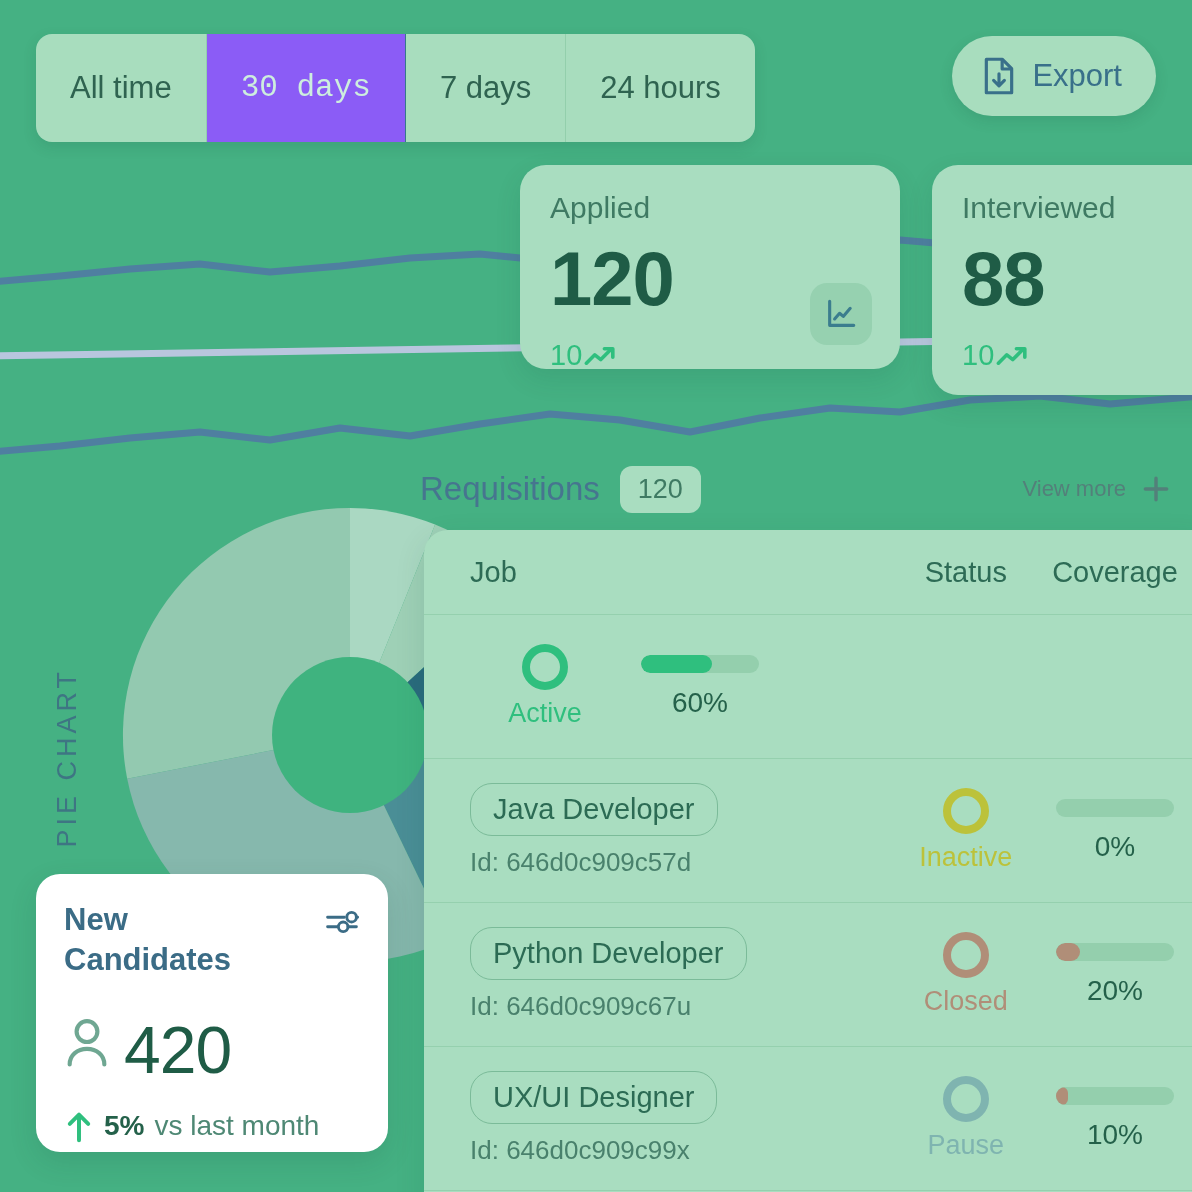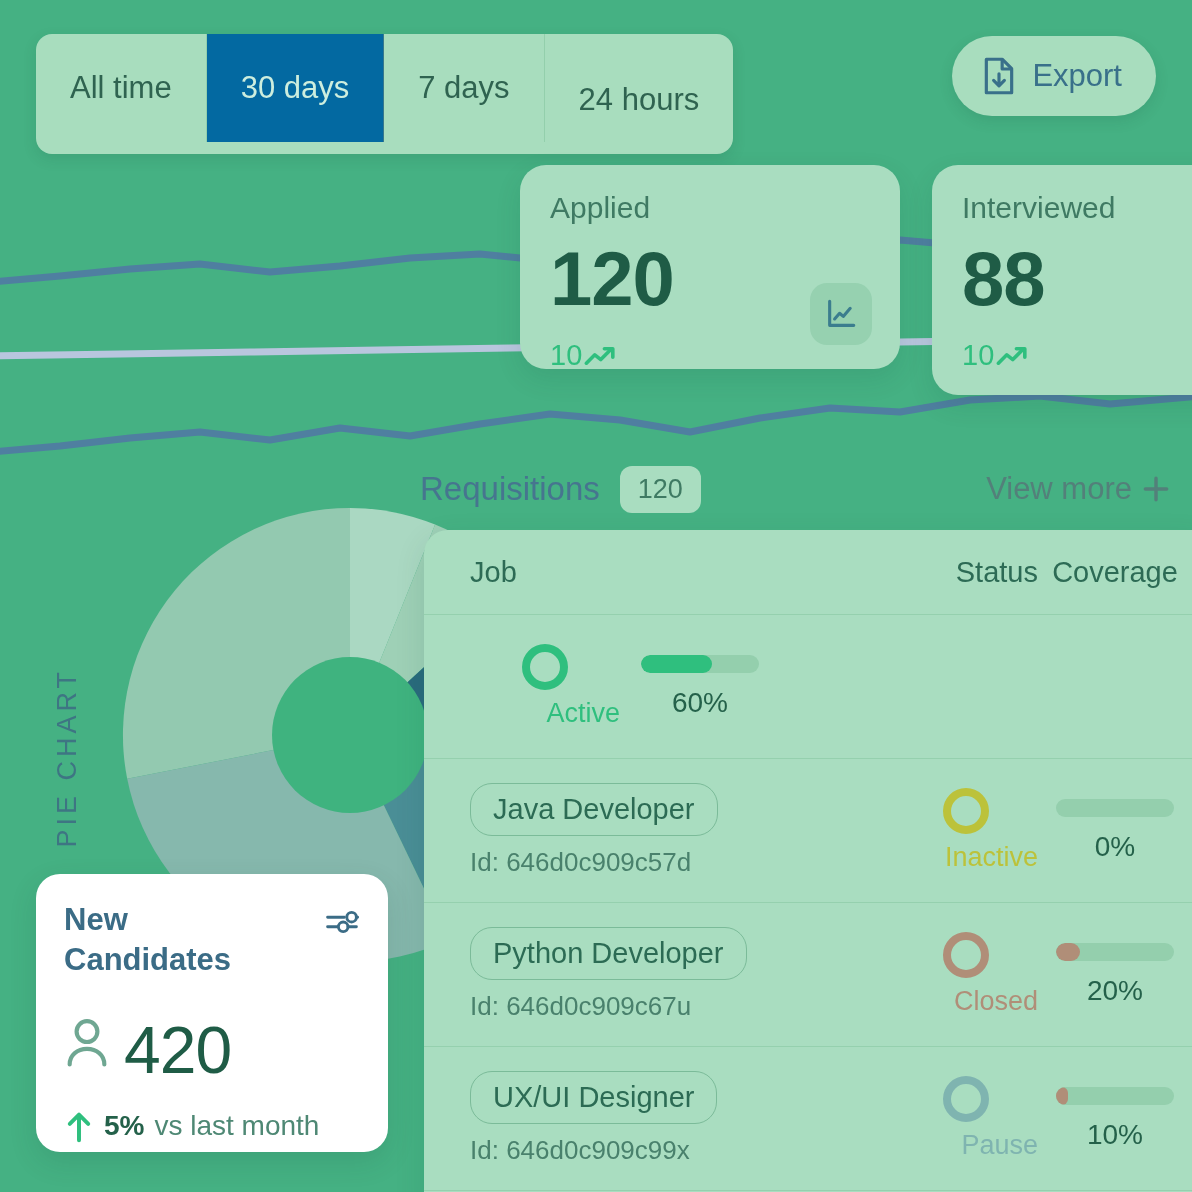--- a/index.html
+++ b/index.html
@@ -65,25 +65,26 @@
   .seg {
     padding: 12px 34px;
     height: 84px;
     line-height: 84px;
     font-size: 31px;
     color: #2f6350;
     border-right: 1px solid #93cfac;
     white-space: nowrap;
     cursor: pointer;
   }
-  .seg:last-child { border-right: none; margin-top: 12px; }
+  .seg:last-child { border-right: none; }
   .seg.active {
-    background: #0369a1;
+    background: #8b5cf6;
     color: #cdeede;
     border-right-color: #37788c;
+    font-family: Liberation Mono, monospace;
   }
 
   
   #export-btn {
     position: absolute;
     right: 36px;
     top: 36px;
     height: 80px;
     display: flex;
     align-items: center;
@@ -155,22 +156,22 @@
     background: #a9ddc0;
     color: #3f7a63;
     border-radius: 12px;
     padding: 8px 18px;
     font-size: 27px;
   }
   #view-more {
     margin-left: auto;
     display: flex;
     align-items: center;
-    gap: 8px;
-    font-size: 31px;
+    gap: 14px;
+    font-size: 22px;
     color: #53807a;
     cursor: pointer;
   }
 
   
   #table-card {
     position: absolute;
     left: 424px;
     top: 530px;
     width: 790px;
@@ -191,21 +192,21 @@
   }
   .t-row {
     display: flex;
     align-items: center;
     height: 144px;
     padding: 0 22px 0 46px;
     border-bottom: 1px solid #95d0ae;
     box-sizing: border-box;
   }
   .col-job   { width: 440px; }
-  .col-stat  { width: 150px; text-align: right; }
+  .col-stat  { width: 150px; text-align: center; }
   .col-cov   { width: 160px; text-align: center; }
 
   .job-chip {
     display: inline-block;
     border: 1px solid #7bbb99;
     border-radius: 22px;
     padding: 9px 22px;
     font-size: 29px;
     color: #2c6b54;
     cursor: pointer;

